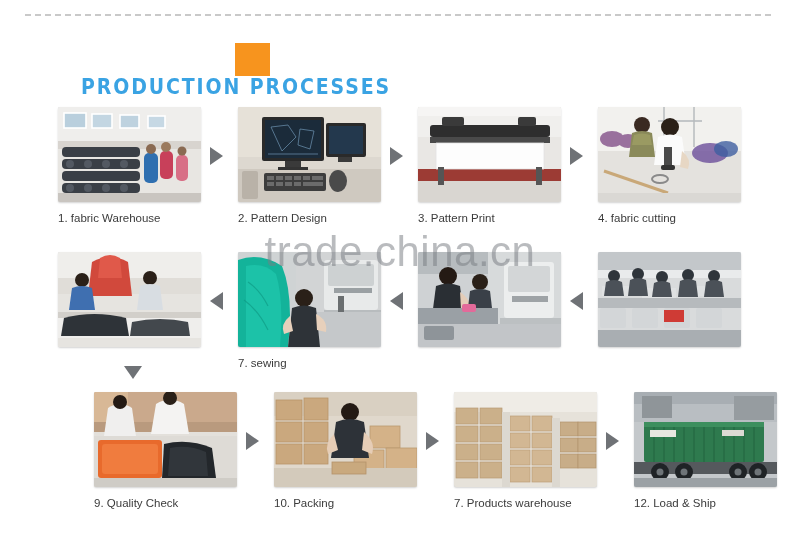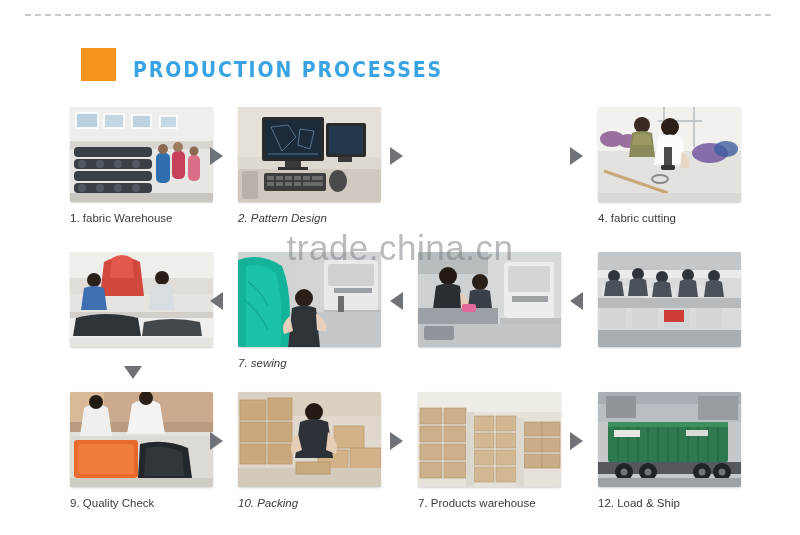--- a/index.html
+++ b/index.html
@@ -22,25 +22,26 @@
     left: 25px;
     top: 14px;
     width: 746px;
     height: 0;
     border-top: 2px dashed #c9c9c9;
   }
 
   
   #header {
     position: absolute;
-    left: 81px;
+    left: 64px;
     top: 43px;
     height: 38px;
     display: flex;
-    align-items: flex-end;
+    align-items: center;
+    flex-direction: column;
   }
   #header .swatch {
     width: 35px;
     height: 33px;
     background: #f7941e;
     flex: 0 0 auto;
   }
   #header .title {
     margin-left: 17px;
     color: #3aa3e3;
@@ -55,21 +56,21 @@
   }
 
   
   #watermark {
     position: absolute;
     left: 0;
     top: 228px;
     width: 800px;
     text-align: center;
     font-family: "Liberation Sans", sans-serif;
-    font-size: 35px;
+    font-size: 42px;
     font-weight: 300;
     color: rgba(120,124,130,0.52);
     letter-spacing: 0.5px;
     z-index: 40;
     pointer-events: none;
     white-space: nowrap;
   }
 
   
   #grid {
@@ -80,29 +81,29 @@
     height: 535px;
   }
   .row {
     position: absolute;
     left: 58px;
     width: 684px;
     height: 125px;
   }
   .row.r1 { top: 107px; }
   .row.r2 { top: 252px; }
-  .row.r3 { top: 392px; }
+  .row.r3 { top: 392px; margin-left: 36px; }
 
   .cell {
     position: absolute;
     width: 143px;
     height: 125px;
   }
-  .cell.c0 { left: 12px; }
-  .cell.c1 { left: 180px; font-style: italic; }
+  .cell.c0 { left: 0px; }
+  .cell.c1 { left: 180px; }
   .cell.c2 { left: 360px; }
   .cell.c3 { left: 540px; }
 
   .photo {
     width: 143px;
     height: 95px;
     border-radius: 2px;
     overflow: hidden;
     position: relative;
     background: #cfd3d8;
@@ -249,20 +250,40 @@
           <rect x="4" y="64" width="16" height="28" rx="2" fill="#b9b2a8"></rect>
         </svg>
       </div>
       <div class="caption">2. Pattern Design</div>
     </div>
 
     <div class="arrow a1">
         <div class="tri right"></div>
       </div>
 
+    <div class="cell c2">
+      <div class="photo">
+        <svg viewBox="0 0 143 95" preserveAspectRatio="none">
+          <rect width="143" height="95" fill="#e9e7e4"></rect>
+          <rect x="0" y="0" width="143" height="30" fill="#f0efed"></rect>
+          <rect x="0" y="62" width="143" height="12" fill="#9c3b34"></rect>
+          <rect x="0" y="74" width="143" height="21" fill="#d9d6d1"></rect>
+          <rect x="12" y="18" width="120" height="12" rx="3" fill="#2e2e2e"></rect>
+          <rect x="12" y="30" width="120" height="6" fill="#4a4a4a"></rect>
+          <rect x="18" y="36" width="108" height="26" fill="#fbfbfb"></rect>
+          <path d="M18 36 L126 36 L126 62 L18 62 Z" fill="#fdfdfd" stroke="#e2e2e2" stroke-width="0.8"></path>
+          <rect x="24" y="10" width="22" height="9" rx="2" fill="#3a3a3a"></rect>
+          <rect x="100" y="10" width="18" height="9" rx="2" fill="#3a3a3a"></rect>
+          <rect x="20" y="60" width="6" height="18" fill="#555"></rect>
+          <rect x="118" y="60" width="6" height="18" fill="#555"></rect>
+          <rect x="0" y="0" width="143" height="9" fill="#f6f5f4"></rect>
+        </svg>
+      </div>
+      <div class="caption">3. Pattern Print</div>
+    </div>
 
     <div class="arrow a2">
         <div class="tri right"></div>
       </div>
 
     <div class="cell c3">
       <div class="photo">
         <svg viewBox="0 0 143 95" preserveAspectRatio="none">
           <rect width="143" height="95" fill="#eceae6"></rect>
           <rect x="0" y="0" width="143" height="44" fill="#f2f1ee"></rect>

